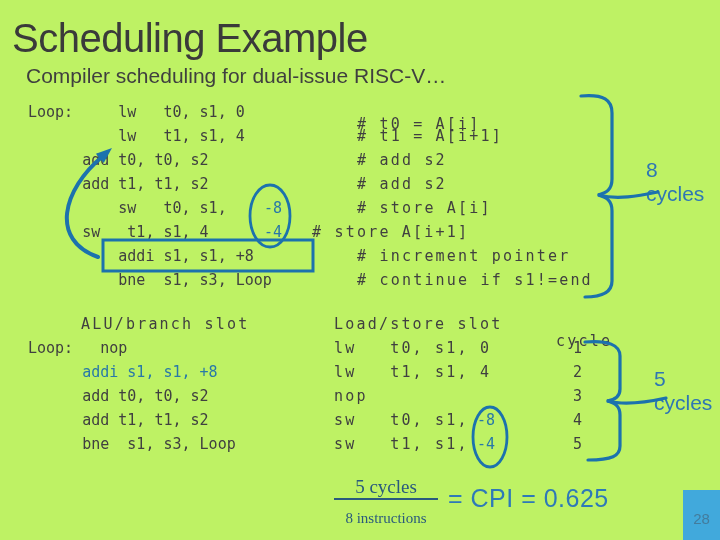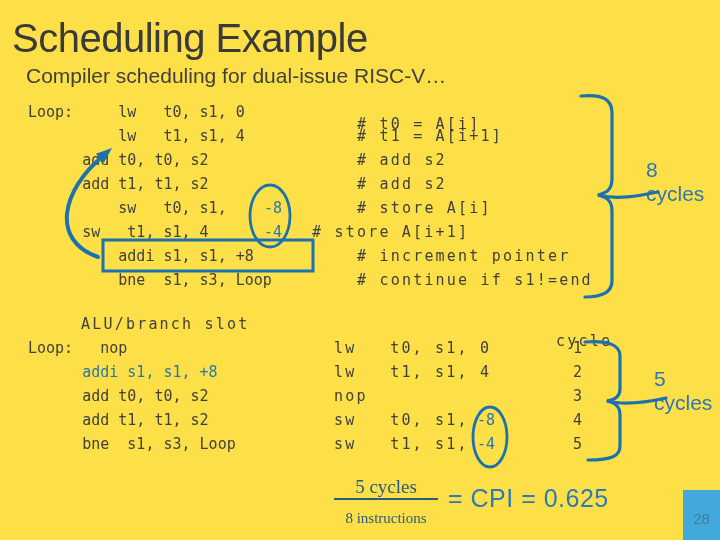--- a/index.html
+++ b/index.html
@@ -1,16 +1,16 @@
 <!DOCTYPE html>
 <html><head>
 <meta charset="utf-8">
 <style>
   html,body{margin:0;padding:0;background:#fff;}
-  .slide{position:relative;width:720px;height:540px;background:#fde047;overflow:hidden;
+  .slide{position:relative;width:720px;height:540px;background:#bef264;overflow:hidden;
          font-family:"Liberation Sans",sans-serif;color:#3f3f3f;}
   .abs{position:absolute;}
   .title{font-size:40px;line-height:44px;color:#3a3a3a;letter-spacing:-0.5px;}
   .subtitle{font-size:21px;color:#3f3f3f;}
   .mono{font-family:"DejaVu Sans Mono",monospace;font-size:15px;line-height:24px;
         white-space:pre;color:#404040;}
   .wide{letter-spacing:2.2px;}
   .blue{color:#2878a8;}
   .cycles-label{font-size:21px;color:#2e76b4;margin-left:20px;}
   .frac{width:104px;text-align:center;font-family:"Liberation Serif",serif;color:#2a5a7d;}
@@ -52,20 +52,21 @@
     <div class="abs mono wide" style="left:357px;top:244px;"># increment pointer</div>
     <div class="abs mono wide" style="left:357px;top:268px;"># continue if s1!=end</div>
   </div>
 
   <span class="abs mono blue" style="left:264px;top:196px;">-8</span>
   <span class="abs mono blue" style="left:264px;top:220px;">-4</span>
 
   <div class="abs cycles-label" style="left:626px;top:158px;">8 cycles</div>
 
   <div class="abs mono wide" style="left:81px;top:312px;">ALU/branch slot</div>
+  <div class="abs mono wide" style="left:334px;top:312px;">Load/store slot</div>
   <div class="abs mono wide" style="left:556px;top:312px;margin-top:17px;">cycle</div>
 
   <div class="abs" style="left:28px;top:336px;">
     <div class="mono">Loop:   nop</div>
     <div class="mono blue">      addi s1, s1, +8</div>
     <div class="mono">      add t0, t0, s2</div>
     <div class="mono">      add t1, t1, s2</div>
     <div class="mono">      bne  s1, s3, Loop</div>
   </div>
 

